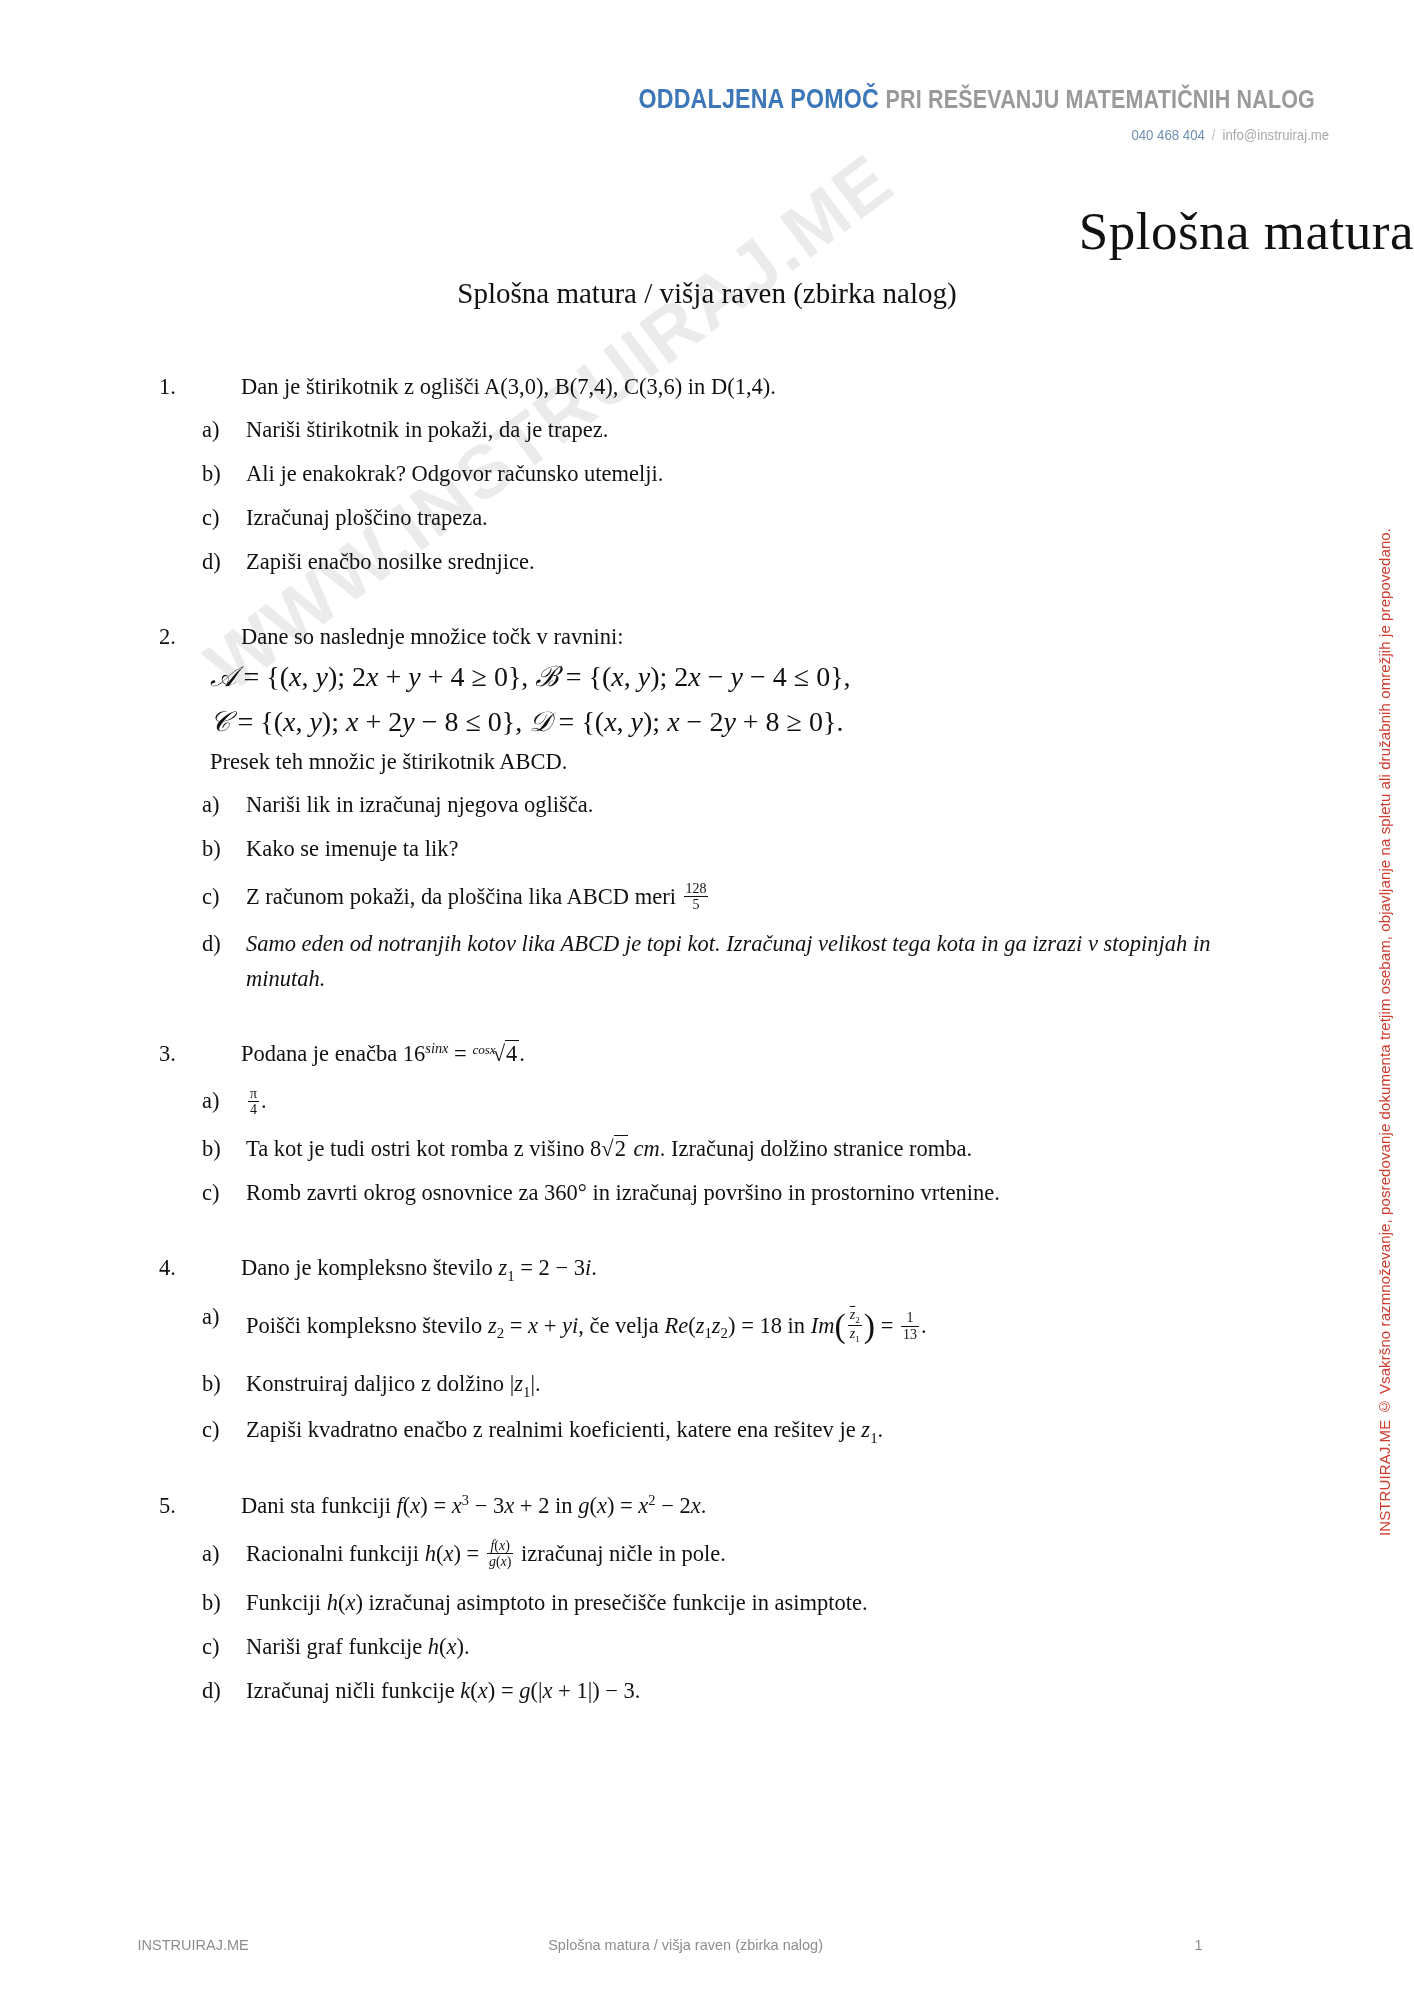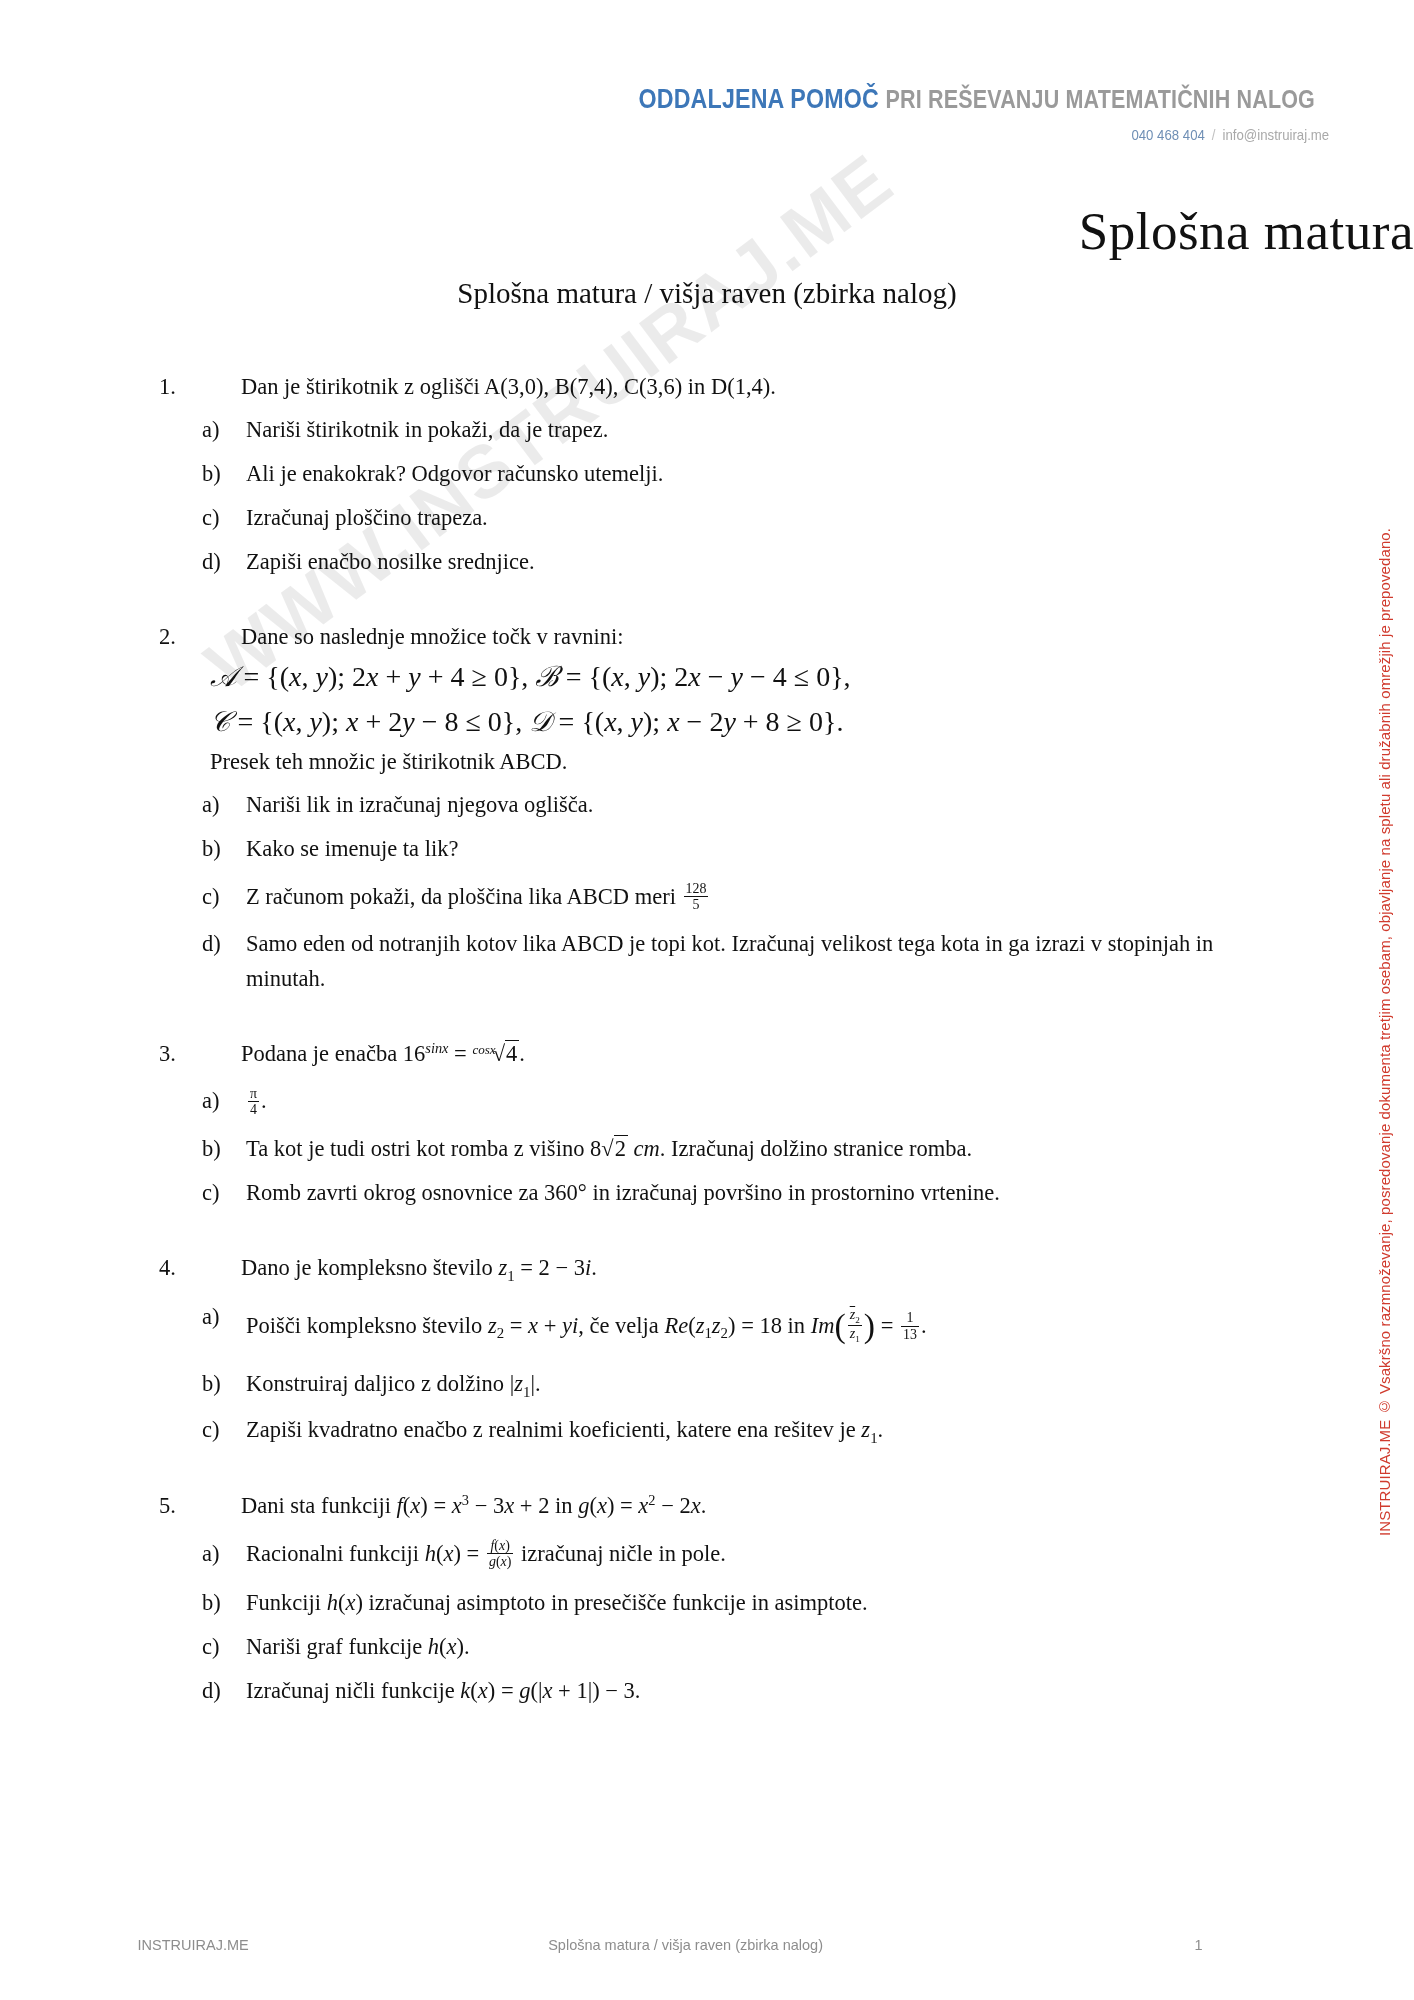--- a/index.html
+++ b/index.html
@@ -239,21 +239,21 @@
     <div class="subrow">
       <div class="lab">b)</div>
       <div class="body">Kako se imenuje ta lik?</div>
     </div>
     <div class="subrow" style="margin-top:13px;">
       <div class="lab">c)</div>
       <div class="body"><span>Z računom pokaži, da ploščina lika ABCD meri </span><span class="frac"><span class="n">128</span><span class="d">5</span></span></div>
     </div>
     <div class="subrow" style="margin-top:13px;">
       <div class="lab">d)</div>
-      <div class="body" style="padding-right:30px;">Samo eden od notranjih kotov lika ABCD je topi kot. Izračunaj velikost tega kota in ga izrazi v stopinjah in minutah.</div>
+      <div class="body" style="padding-right:30px;font-style:italic;">Samo eden od notranjih kotov lika ABCD je topi kot. Izračunaj velikost tega kota in ga izrazi v stopinjah in minutah.</div>
     </div>
   </div>
 
   <div class="problem" style="margin-top:40px;">
     <div class="prow">
       <div class="num">3.</div>
       <div class="body"><span>Podana je enačba 16</span><sup class="e">sinx</sup><span> = </span><span class="rad"><span class="idx">cosx</span>√<span class="bar">4</span></span><span>.</span></div>
     </div>
     <div class="subrow" style="margin-top:13px;">
       <div class="lab">a)</div>

